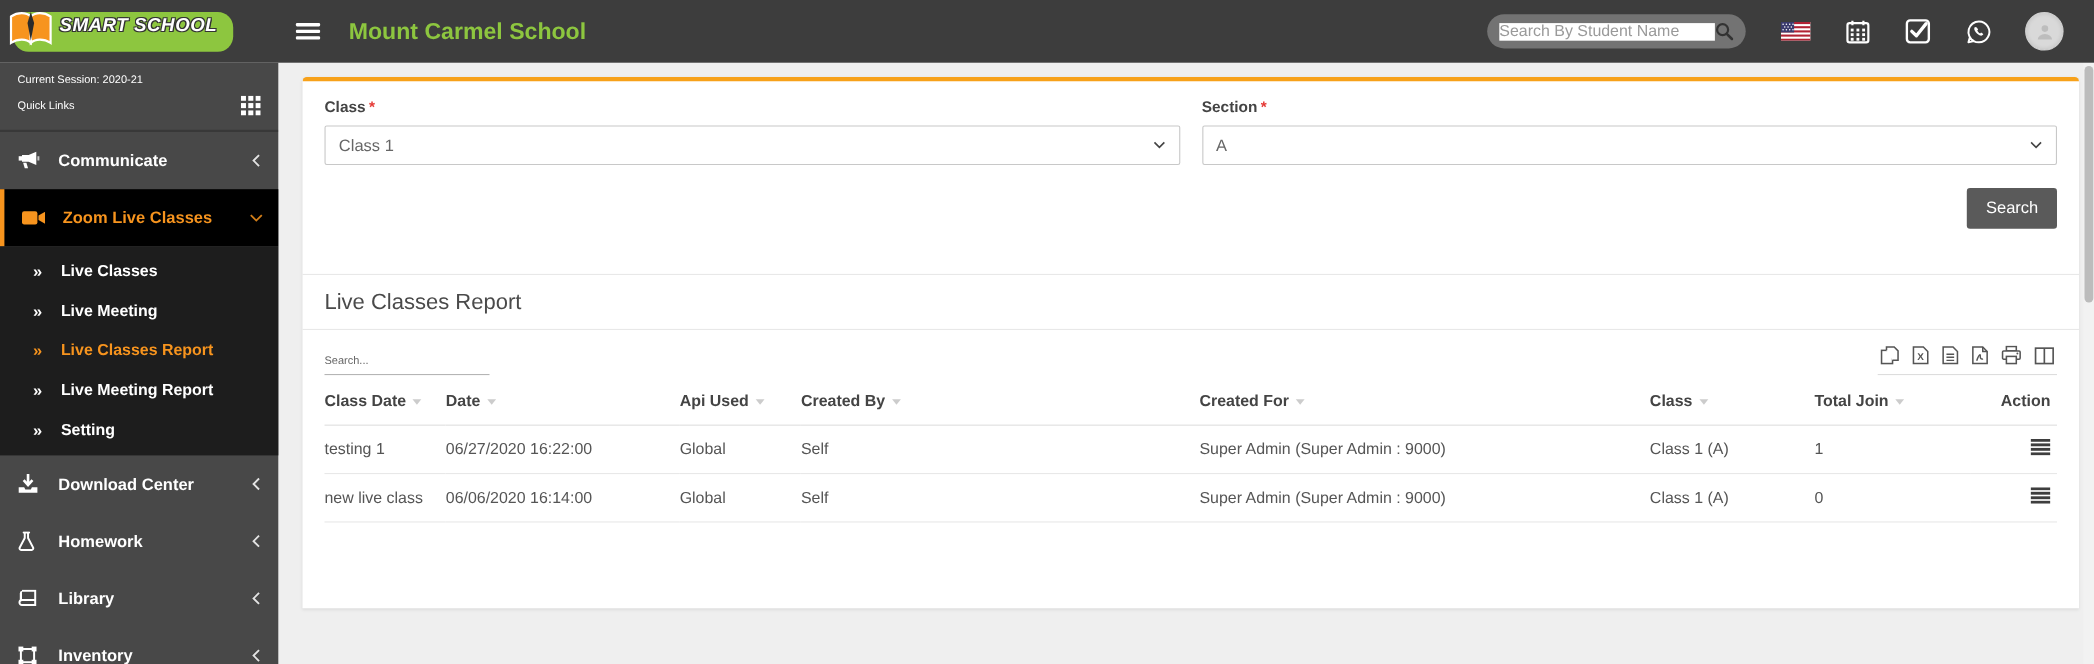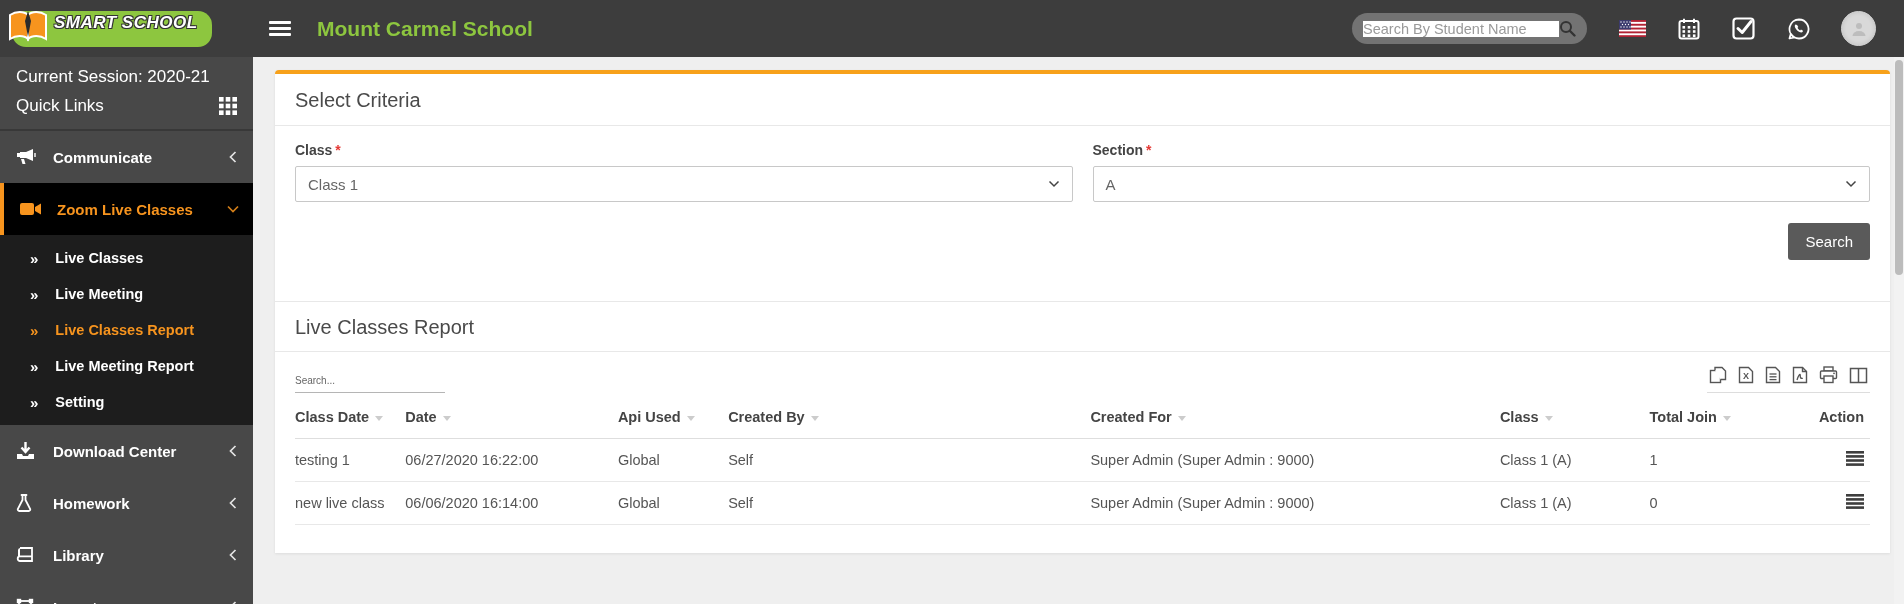--- a/index.html
+++ b/index.html
@@ -26,21 +26,21 @@
                        font-family:"Liberation Sans",sans-serif; }
   .search-pill input::placeholder { color:#9a9a9a; }
   .hicon { margin-left:32px; display:flex; align-items:center; cursor:pointer; }
   .avatar { margin-left:30px; width:35px; height:35px; border-radius:50%; background:#d9d9d9;
             border:1px solid #cfcfcf; display:flex; align-items:center; justify-content:center;
             box-shadow:inset 0 0 4px rgba(0,0,0,.12); cursor:pointer; }
 
   
   aside { position:absolute; top:57px; left:0; width:253px; height:547px; background:#484848; color:#fff; }
   .session { padding:10px 16px 13px; border-bottom:2px solid rgba(0,0,0,.22); }
-  .session-line { font-size:17px; color:#fff; }
+  .session-line { font-size:10px; color:#fff; }
   .ql-row { display:flex; align-items:center; justify-content:space-between; margin-top:9px; }
   .nav-item { height:52px; display:flex; align-items:center; padding:0 16px; font-size:15px; color:#fff; cursor:pointer; }
   .nav-item .nicon { width:24px; margin-right:13px; display:flex; align-items:center; }
   .nav-item .nlabel { flex:1; font-weight:bold; }
   .nav-item .chev { opacity:.85; display:flex; }
   .nav-item.active { background:#000; color:#f7941e; border-left:4px solid #f7941e; }
   .chev.down { transform:rotate(-90deg); }
   .submenu { background:#1d1d1d; padding:5px 0; }
   .submenu-item { height:36px; display:flex; align-items:center; padding-left:30px; font-size:14.5px;
                   color:#fff; cursor:pointer; }
@@ -316,23 +316,20 @@
       <span class="nlabel">Inventory</span>
       <span class="chev">
         <svg width="8" height="12" viewBox="0 0 8 12">
             <path d="M6.5 1 L1.5 6 L6.5 11" stroke="currentColor" stroke-width="1.7" fill="none"></path>
           </svg>
       </span>
     </div>
   </aside>
 
   <div class="card">
-    <div class="card-header">
-      <h2>Select Criteria</h2>
-    </div>
 
     <div class="form-grid">
       <div class="field">
         <label><span>Class</span><span class="req">*</span></label>
         <div class="select">
           <span class="sval">Class 1</span>
           <svg width="12" height="8" viewBox="0 0 12 8">
             <path d="M1.5 1.5 L6 6 L10.5 1.5" stroke="#444" stroke-width="1.5" fill="none"></path>
           </svg>
         </div>

